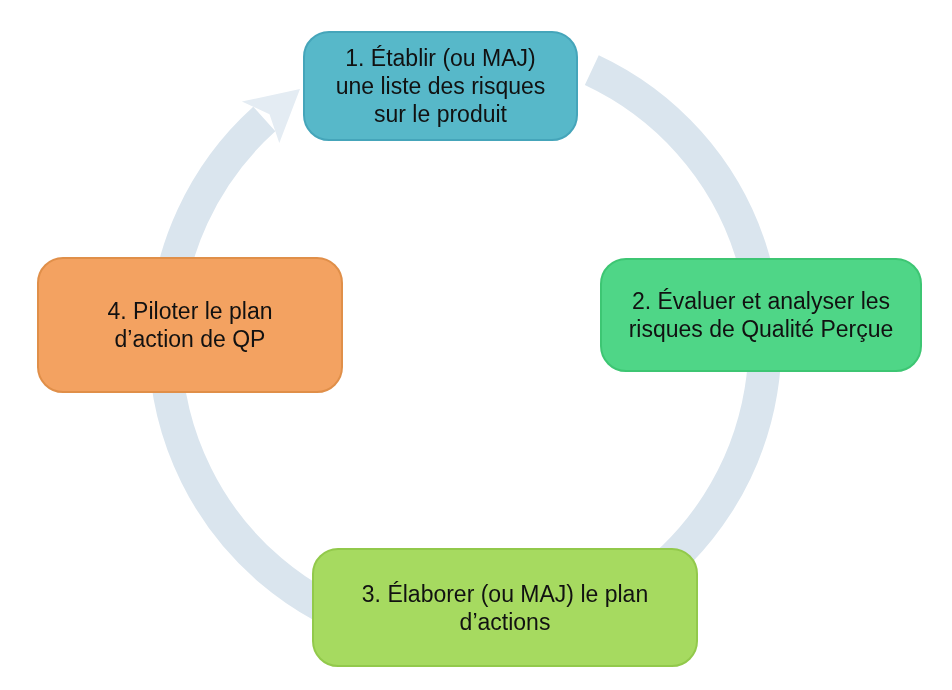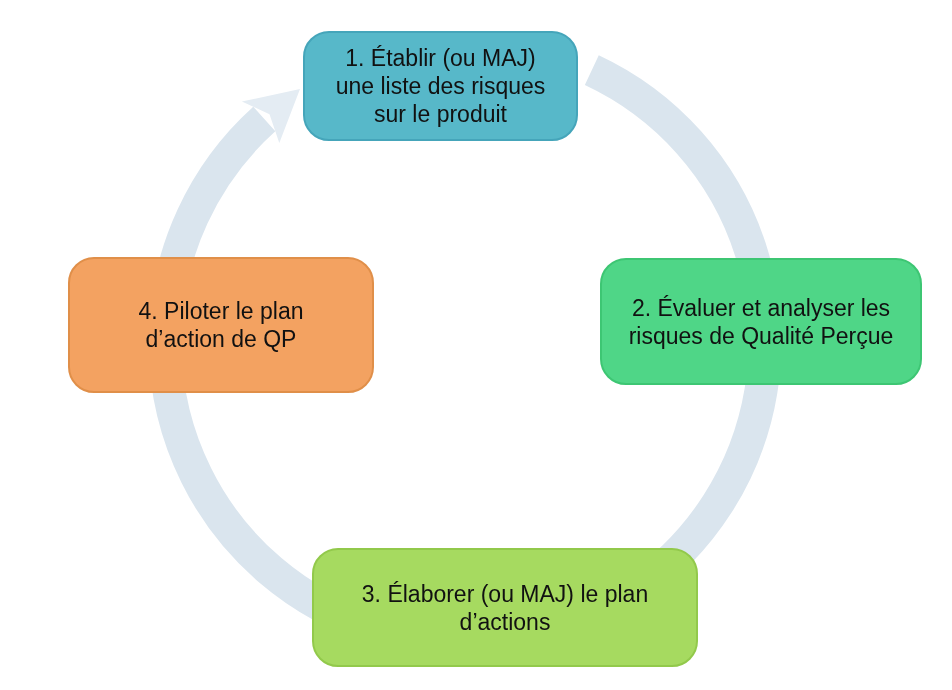--- a/index.html
+++ b/index.html
@@ -31,23 +31,23 @@
     align-items: center;
     justify-content: center;
     text-align: center;
     color: #111111;
     font-size: 23px;
     line-height: 28px;
     font-weight: 400;
   }
   .step-box .label { display: block; }
   .step-1 { left: 303px; top: 31px;  width: 275px; height: 110px; padding: 0 23px; }
-  .step-2 { left: 600px; top: 258px; width: 322px; height: 127px; padding: 0 11px; }
+  .step-2 { left: 600px; top: 258px; width: 322px; height: 114px; padding: 0 11px; }
   .step-3 { left: 312px; top: 548px; width: 386px; height: 119px; padding: 0 26px; }
-  .step-4 { left: 37px;  top: 257px; width: 306px; height: 136px; padding: 0 43px; margin-left: 31px; }
+  .step-4 { left: 37px;  top: 257px; width: 306px; height: 136px; padding: 0 43px; }
 </style>
 </head>
 <body>
 
 <div class="canvas" style="background: rgb(255, 255, 255);">
 
   <svg class="ring-svg" viewBox="0 0 952 690" xmlns="http://www.w3.org/2000/svg">
 
     <path d="M 591.8 70.1 A 300 300 0 1 1 264.3 119.0" fill="none" stroke="#DAE5EE" stroke-width="33" stroke-linecap="butt"></path>
     <polygon points="300,89 279.3,143.1 269.5,114.3 241.9,101.5" fill="#E4ECF3"></polygon>

